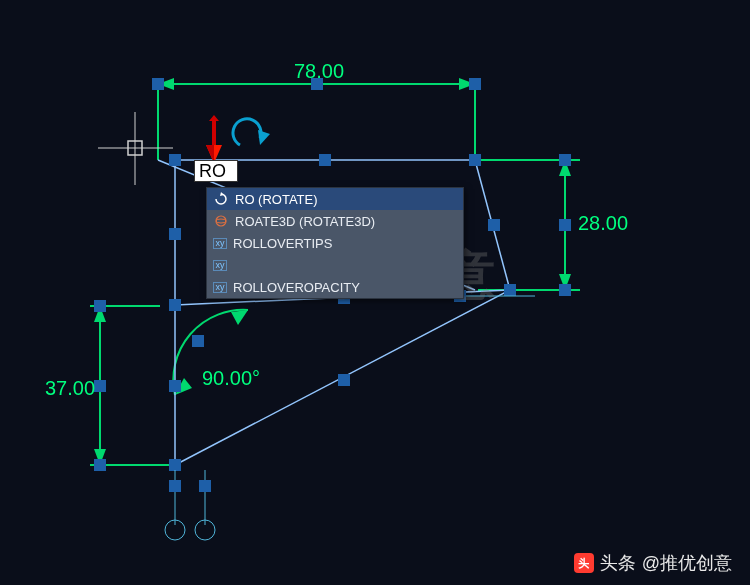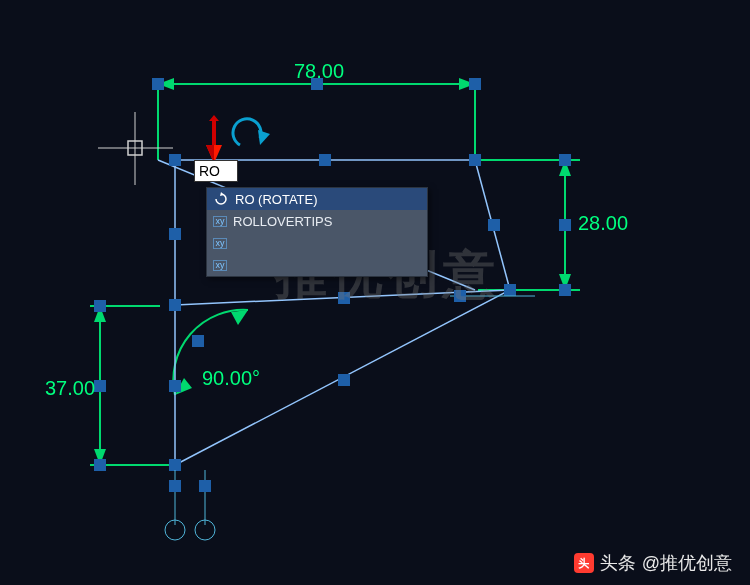--- a/index.html
+++ b/index.html
@@ -52,33 +52,33 @@
       color: #fff;
       font-size: 11px;
       font-weight: bold;
     }
     .cmd-input {
       position: absolute;
       top: 160px; left: 194px;
       width: 44px; height: 22px;
       background: #fff;
       border: 1px solid #333;
-      font-size: 14px;
+      font-size: 18px;
       padding: 1px 4px;
       font-family: Arial;
       color: #000;
     }
     .red-arrow {
       position: absolute;
       top: 115px; left: 204px;
     }
     .autocomplete {
       position: absolute;
       top: 187px; left: 206px;
-      width: 222px;
+      width: 258px;
       background: #4a5668;
       border: 1px solid #2c3440;
       box-shadow: 2px 2px 6px rgba(0,0,0,0.5);
     }
     .ac-item {
       display: flex;
       align-items: center;
       gap: 6px;
       padding: 2px 6px;
       color: #e8ecf2;
@@ -214,28 +214,38 @@
   <div class="ac-item selected">
     <span class="ac-icon">
       <svg width="14" height="14">
           <path d="M7 2 A5 5 0 1 1 2 7" fill="none" stroke="#fff" stroke-width="1.5"></path>
           <polygon points="7,0 10,3 6,4" fill="#fff"></polygon>
         </svg>
     </span>
     <span>RO (ROTATE)</span>
   </div>
   <div class="ac-item">
+    <span class="ac-icon">
+      <svg width="14" height="14">
+          <circle cx="7" cy="7" r="5" fill="none" stroke="#e07040" stroke-width="1.2"></circle>
+          <ellipse cx="7" cy="7" rx="5" ry="2" fill="none" stroke="#e07040" stroke-width="1"></ellipse>
+        </svg>
+    </span>
+    <span>ROATE3D (ROTATE3D)</span>
+  </div>
+  <div class="ac-item">
     <span class="ac-icon var">xy</span>
     <span>ROLLOVERTIPS</span>
   </div>
   <div class="ac-item">
     <span class="ac-icon var">xy</span>
   </div>
   <div class="ac-item">
     <span class="ac-icon var">xy</span>
+    <span>ROLLOVEROPACITY</span>
   </div>
 </div>
 
 <div class="attribution">
   <span class="attr-icon">头</span>
   <span>头条</span>
   <span>@推优创意</span>
 </div>
 
 </body></html>

